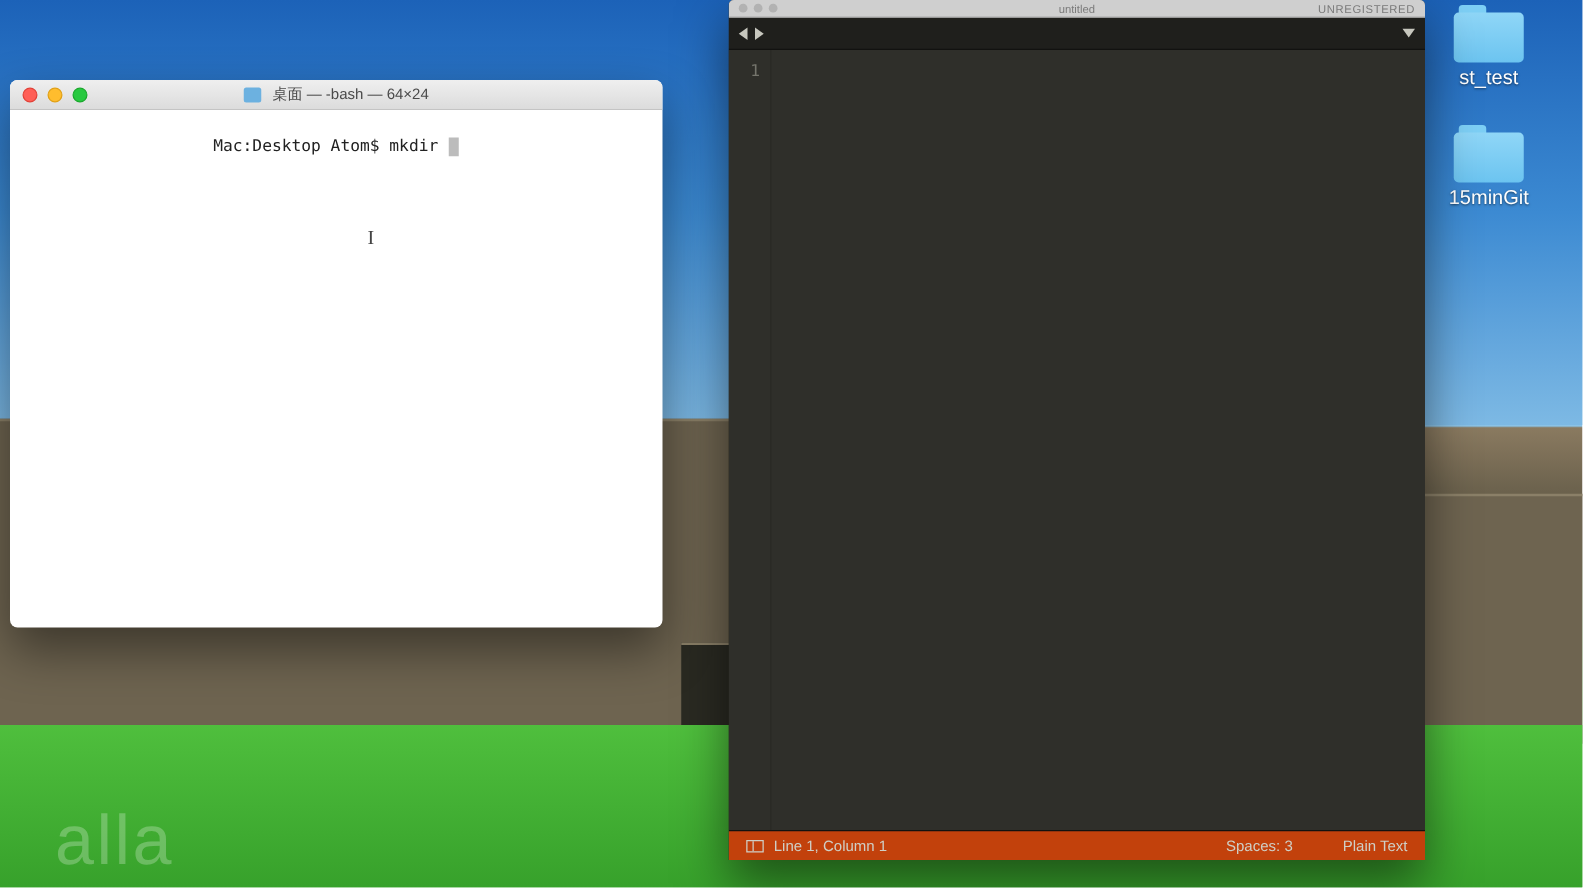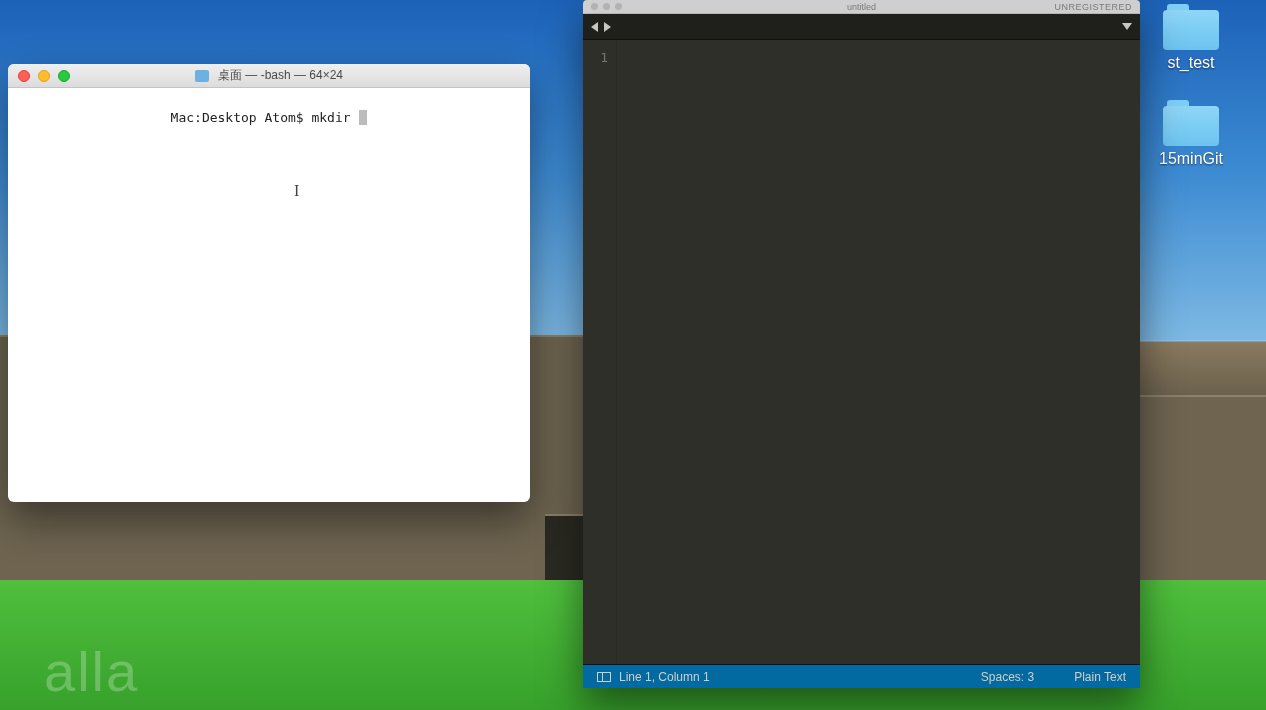--- a/index.html
+++ b/index.html
@@ -164,21 +164,21 @@
     border-right:1px solid #2a2a25;
   }
   .code-area {
     flex:1;
     font-family:"Menlo","Monaco",monospace;
     font-size:13px; color:#ddd;
     padding:10px 6px;
   }
   .ed-status {
     height:24px;
-    background:#0369a1;
+    background:#c2410c;
     border-top:1px solid #121210;
     display:flex; align-items:center;
     color:#cfcfc6; font-size:12px;
     padding:0 14px;
     gap:18px;
     justify-content:space-between;
   }
   .ed-status-left { display:flex; align-items:center; gap:8px; }
   .panel-icon {
     width:14px; height:10px; border:1px solid #cfcfc6; position:relative;

